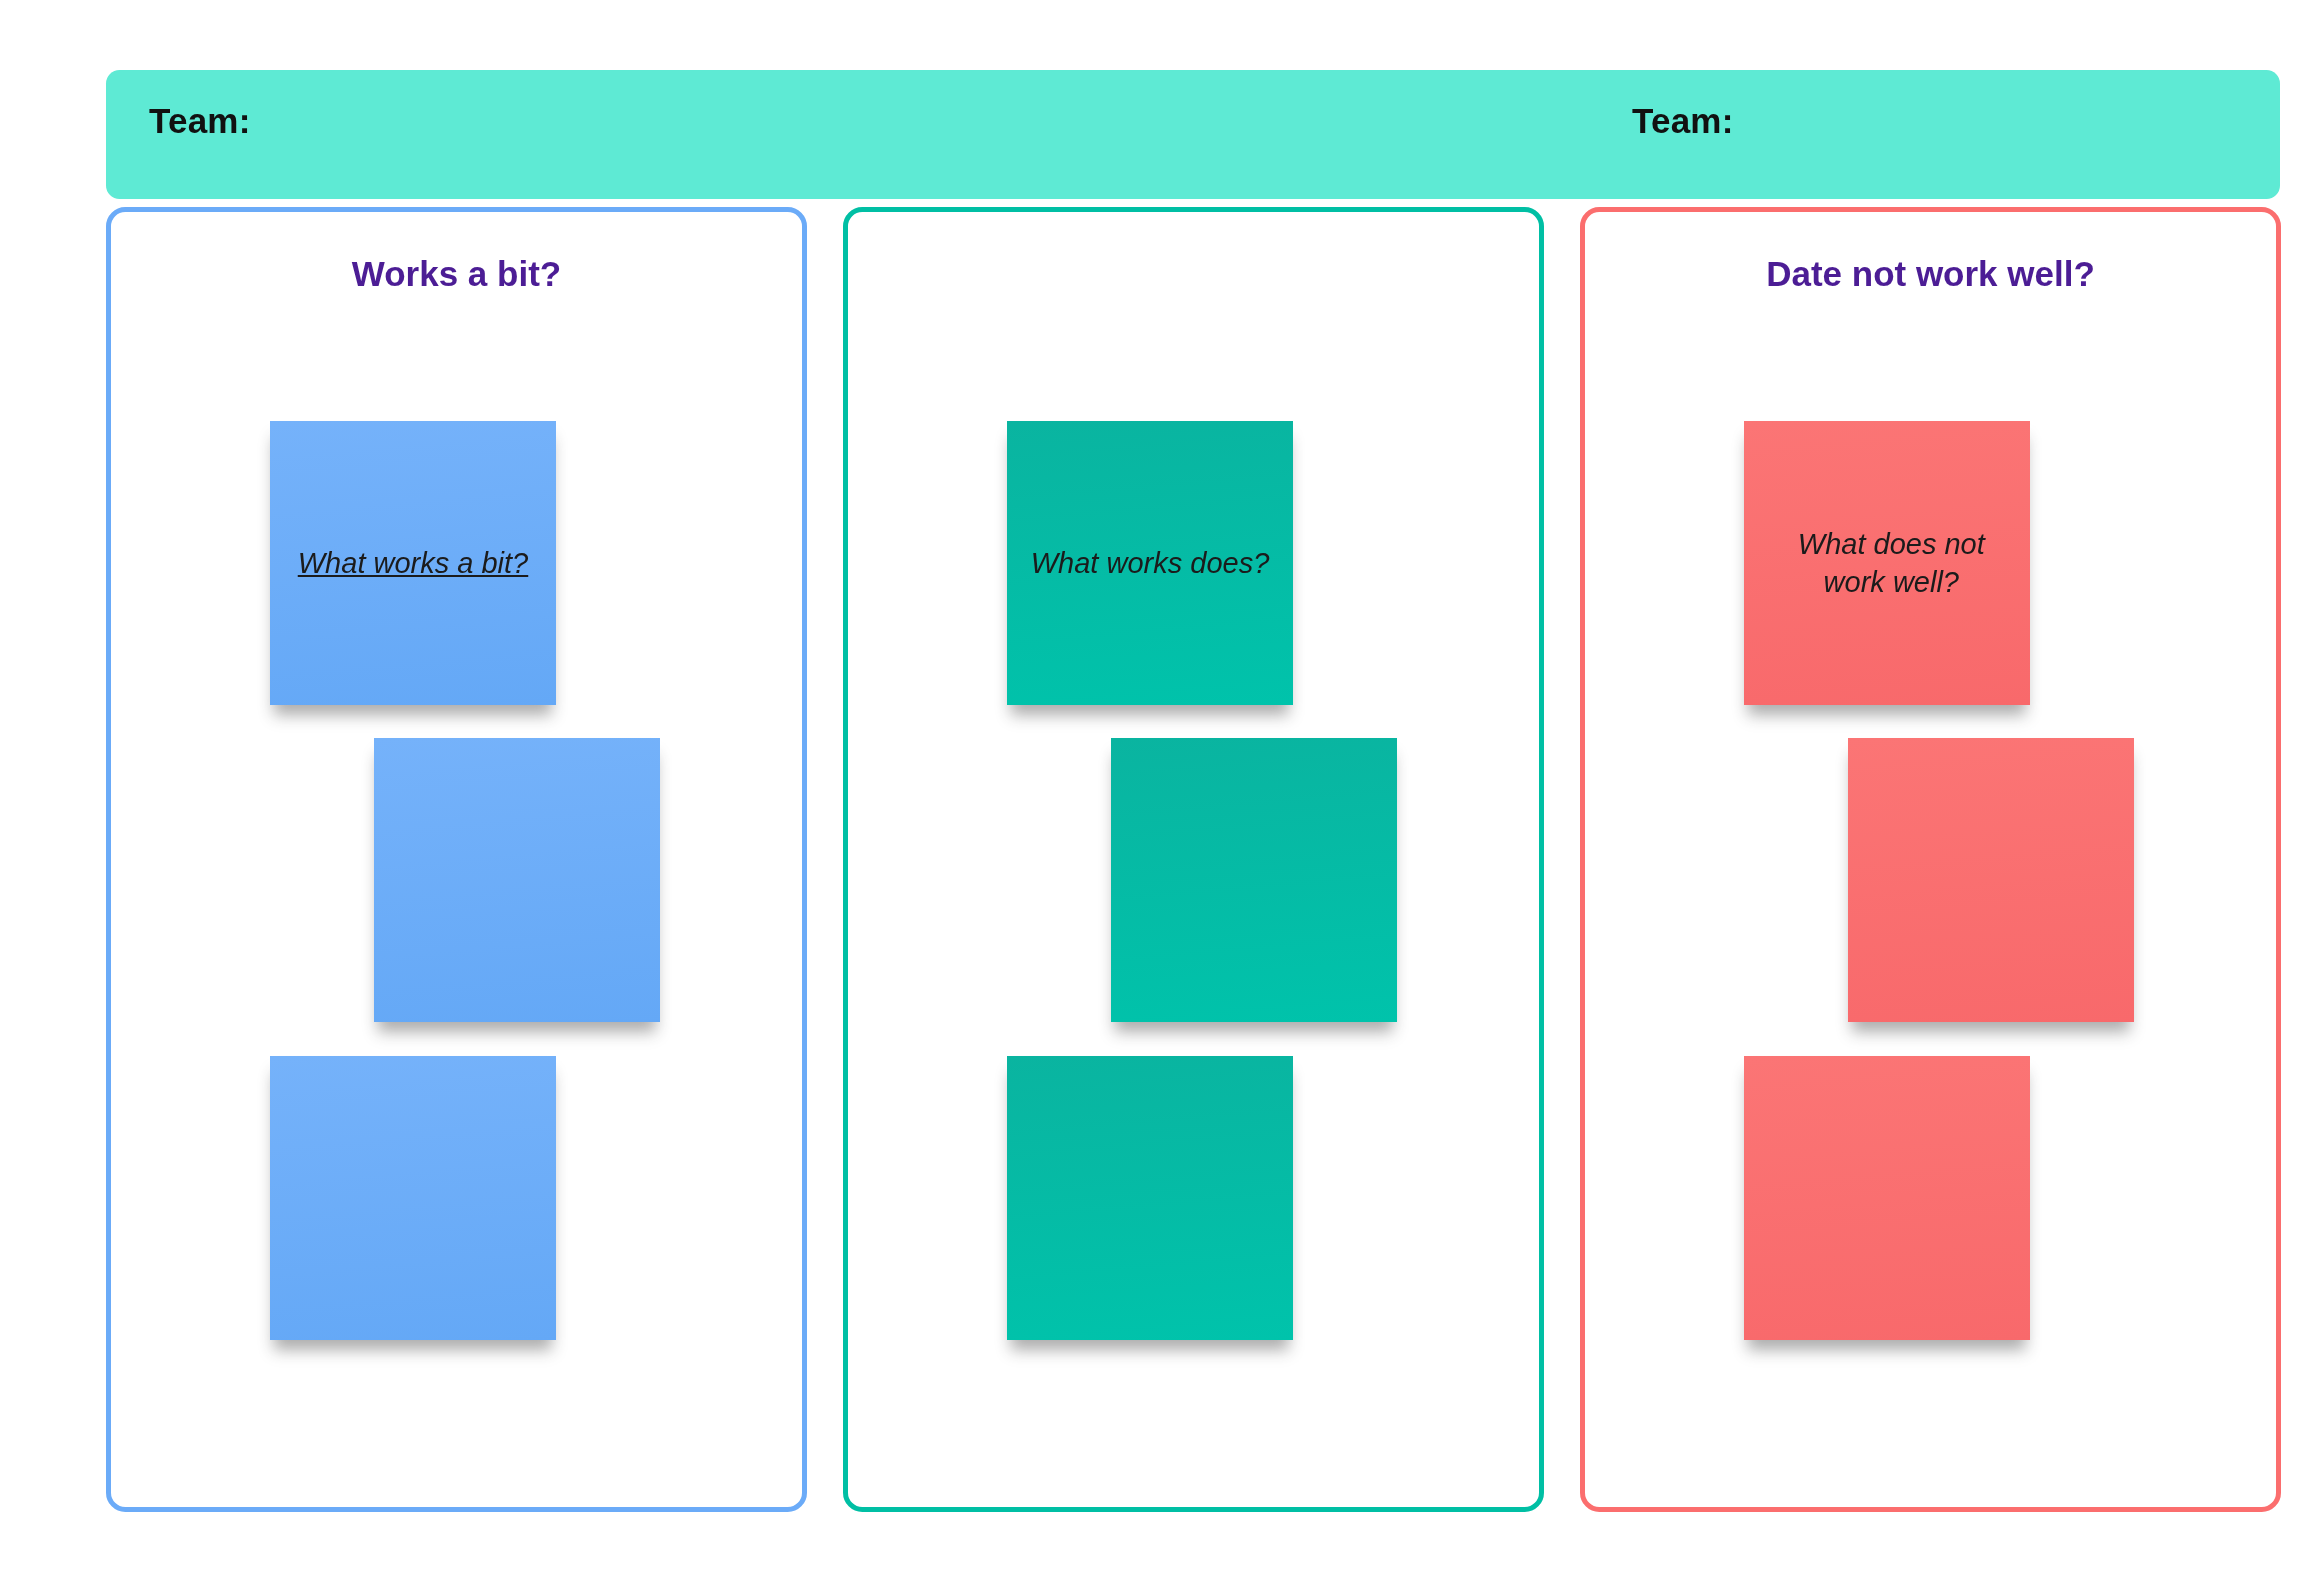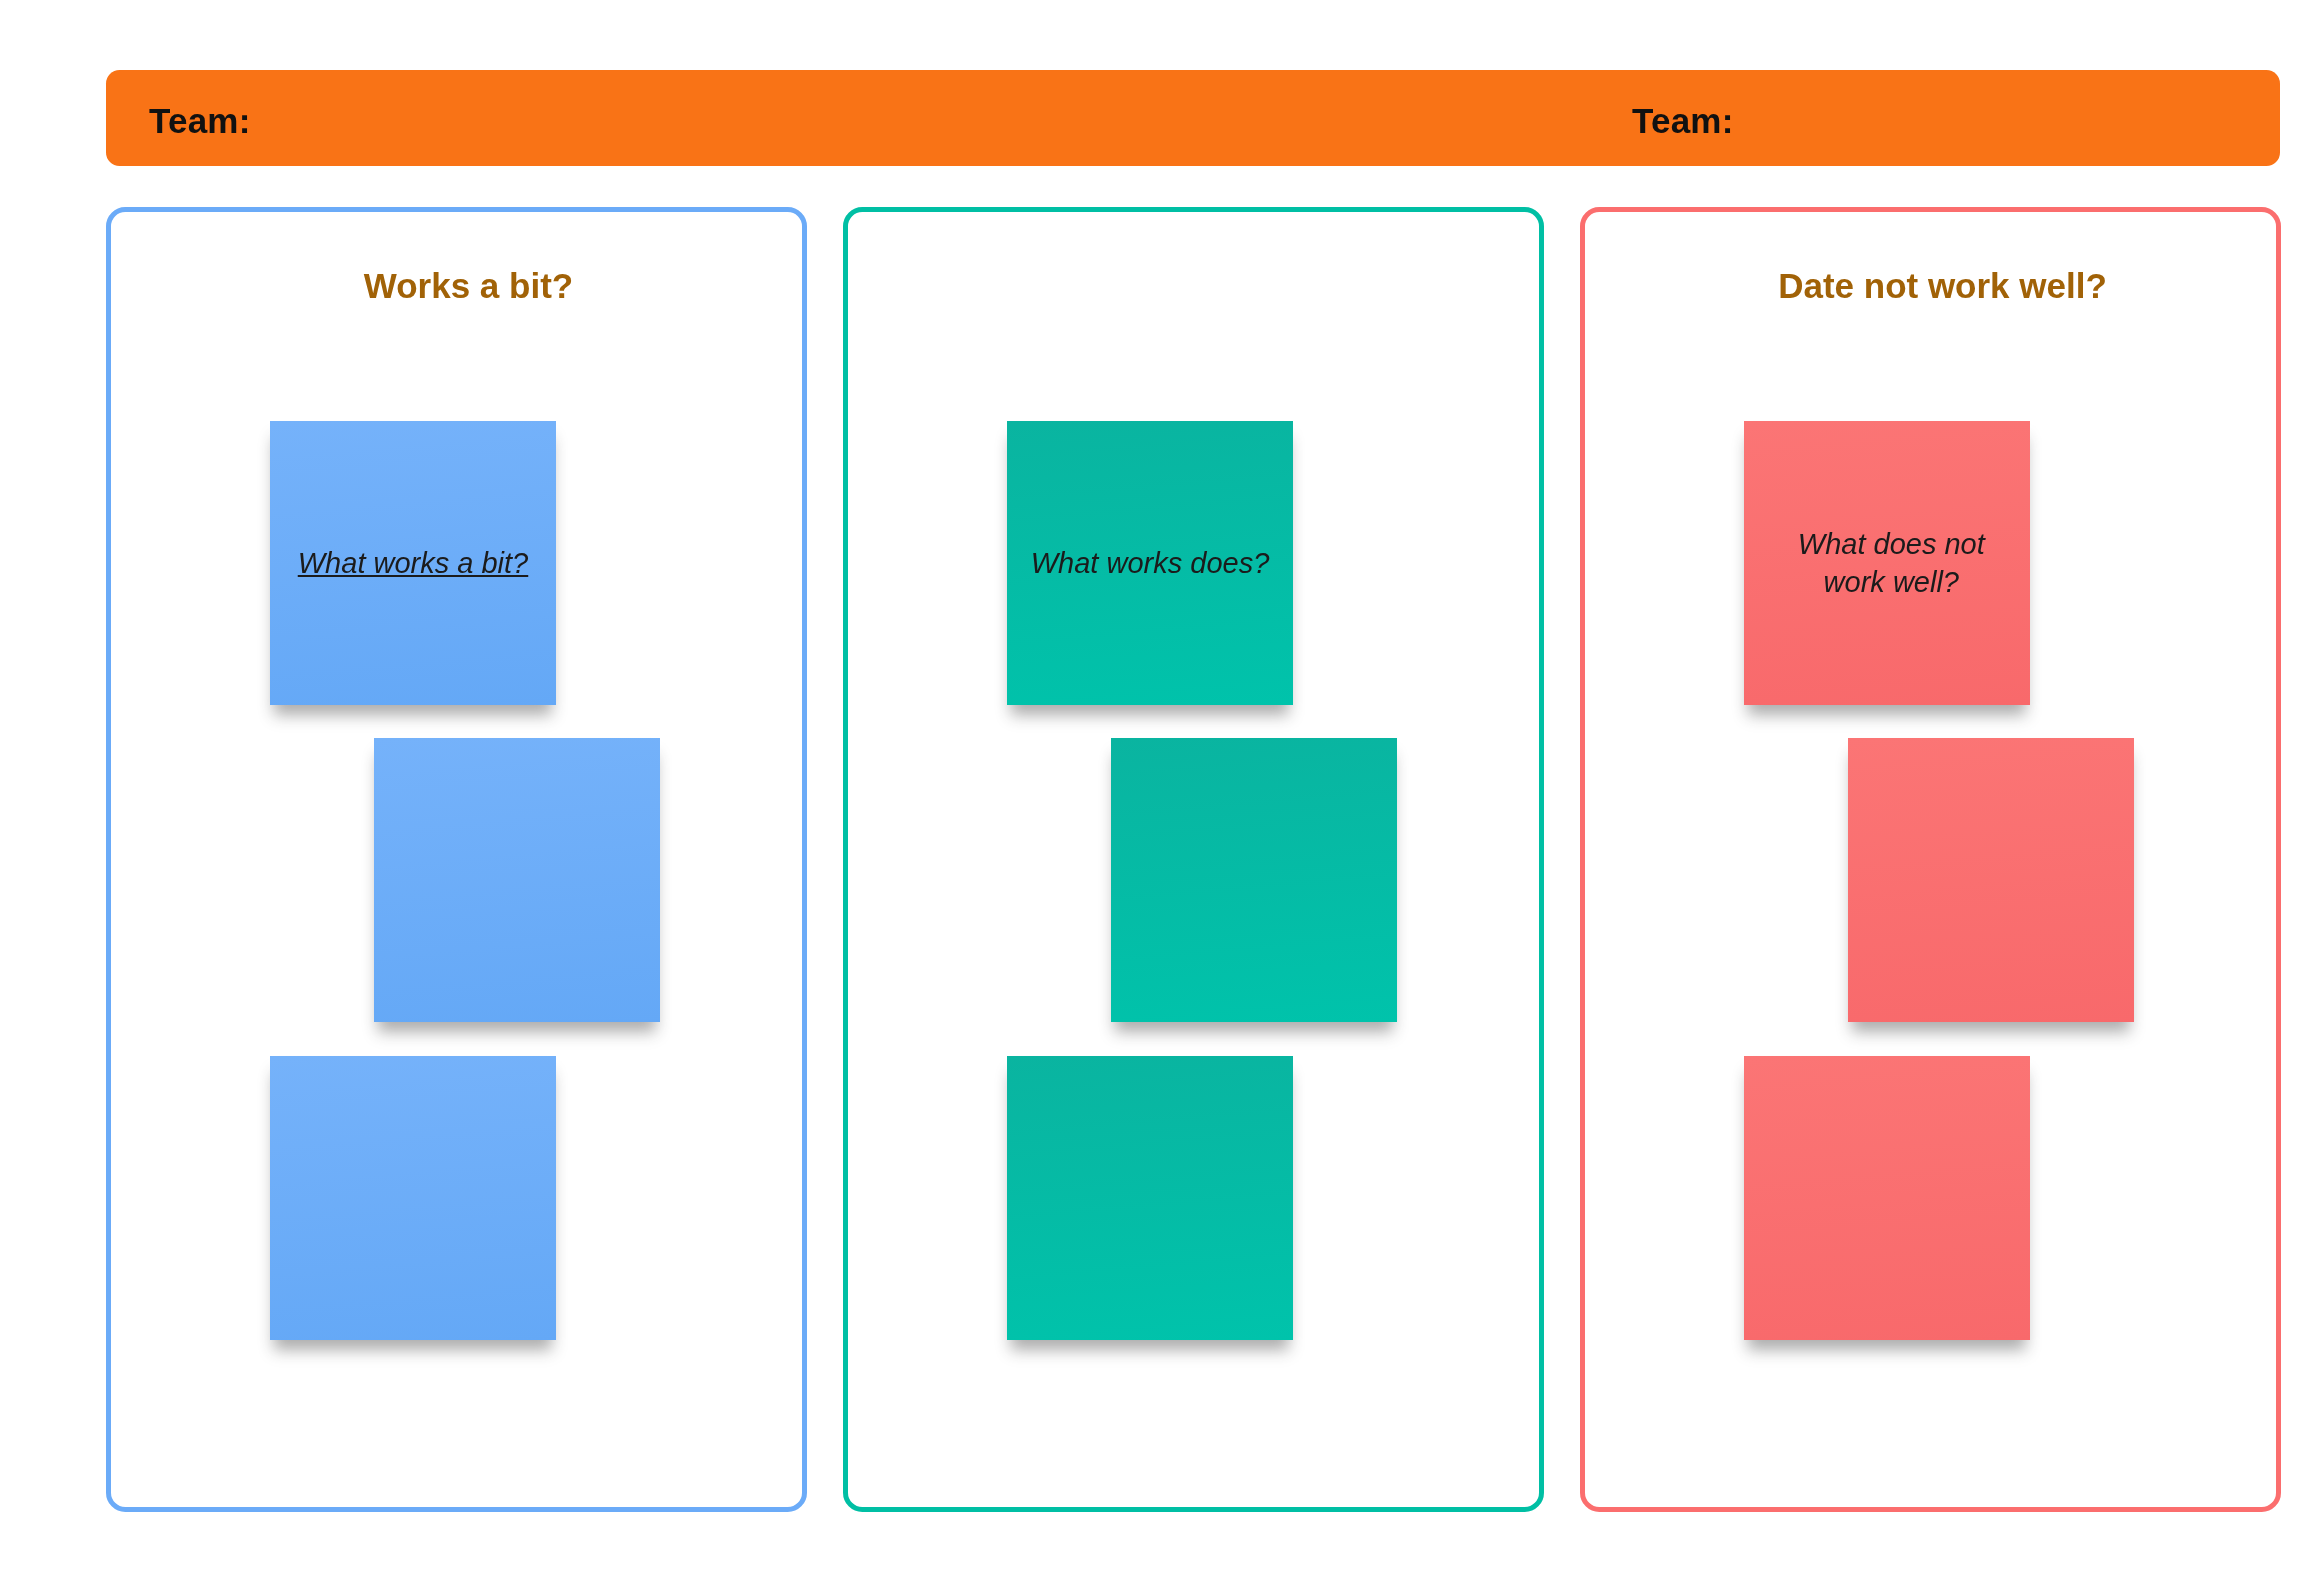--- a/index.html
+++ b/index.html
@@ -2,40 +2,40 @@
 <html><head>
 <meta charset="utf-8">
 <style>
   html,body{margin:0;padding:0;background:#ffffff;}
   .board{
     position:relative;width:2317px;height:1580px;background:#ffffff;overflow:hidden;
     font-family:"Liberation Sans","DejaVu Sans",sans-serif;color:#111;
   }
   
   .topbar{
-    position:absolute;left:106px;top:70px;width:2174px;height:96px;
-    background:#f97316;border-radius:13.5px;
+    position:absolute;left:106px;top:70px;width:2174px;height:129px;
+    background:#5eead4;border-radius:13.5px;
   }
   .topbar .label{
     position:absolute;top:0;height:101px;display:flex;align-items:center;
     font-size:35px;font-weight:bold;letter-spacing:0.2px;
   }
   .topbar .team{left:43px;}
   .topbar .date{left:1526px;}
   
   .col{
     position:absolute;top:207px;height:1305px;width:701px;
     background:#ffffff;border-radius:19.3px;box-sizing:border-box;border:5.8px solid;
   }
   .col-1{left:106px;border-color:#6babf8;}
   .col-2{left:843px;border-color:#00bfa4;}
   .col-3{left:1580px;border-color:#fb6e6e;}
   .col h2{
-    margin:12px;position:absolute;top:42px;left:0;width:100%;
-    text-align:center;font-size:35px;font-weight:bold;color:#a16207;
+    margin:0;position:absolute;top:42px;left:0;width:100%;
+    text-align:center;font-size:35px;font-weight:bold;color:#4c1d95;
   }
   
   .note{
     position:absolute;width:286px;height:284px;
     display:flex;align-items:center;justify-content:center;text-align:center;
     font-style:italic;font-size:29px;line-height:1.32;color:#1b1b1b;
     white-space:pre-line;padding:0 17.4px;box-sizing:border-box;
     box-shadow:0 13.5px 14.5px -3.9px rgba(40,40,40,0.38);
   }
   .pos-a{top:209px;left:159px;}

